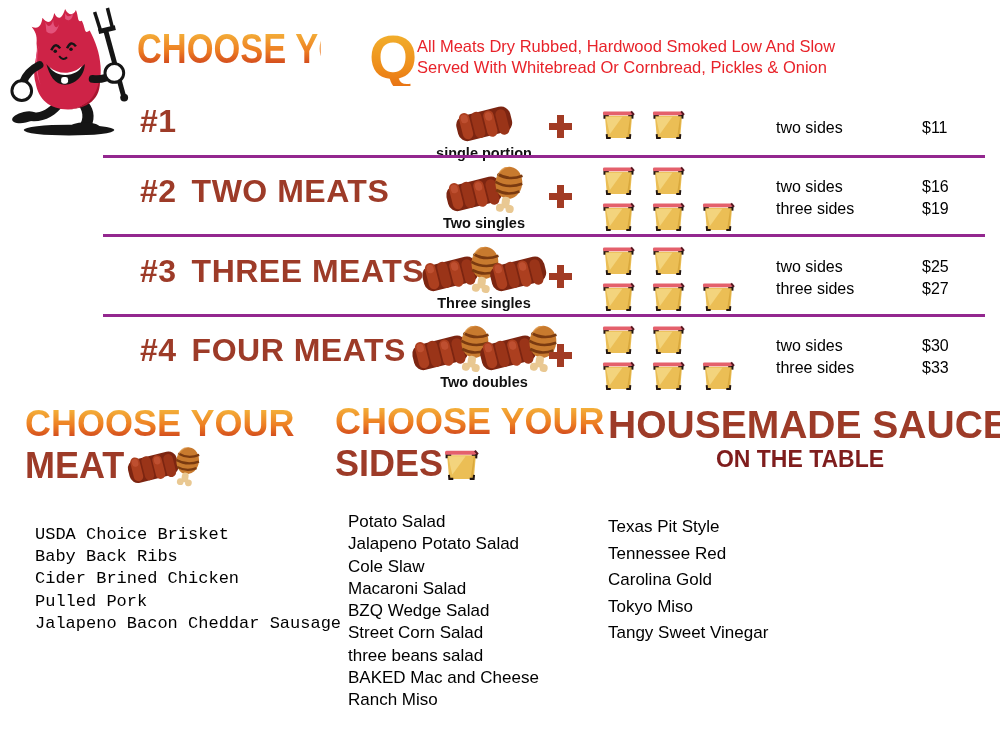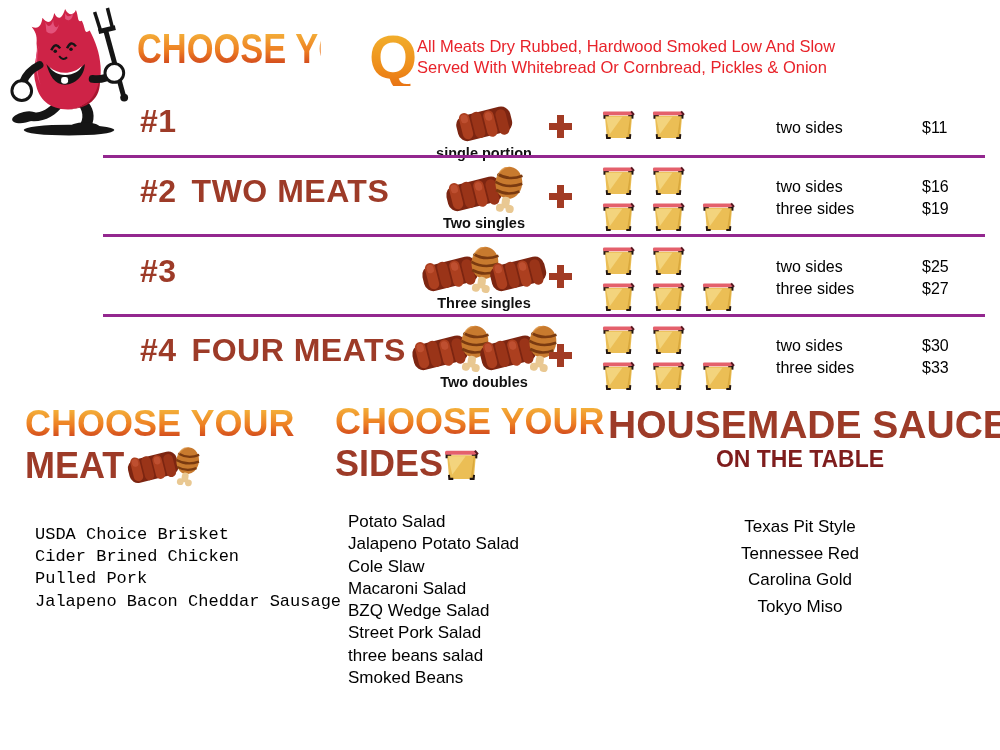--- a/index.html
+++ b/index.html
@@ -62,21 +62,21 @@
   }
   .rust-big{font-size:36px;font-weight:bold;line-height:44px;color:#9D3B28;white-space:nowrap;}
   .rust-row{display:flex;align-items:center;}
   #meat-header{position:absolute;left:25px;top:404px;}
   #meat-list{position:absolute;left:35px;top:524px;font-size:17px;line-height:22.2px;font-family:Liberation Mono, monospace;}
   #sides-header{position:absolute;left:335px;top:402px;}
   #sides-list{position:absolute;left:348px;top:511px;font-size:17px;line-height:22.3px;}
   #sauces-header{position:absolute;left:608px;top:404px;width:384px;text-align:center;}
   .sauces-line1{font-size:39px;font-weight:bold;line-height:42px;color:#9D3B28;white-space:nowrap;}
   .sauces-line2{font-size:23px;font-weight:bold;line-height:26px;color:#7f1d1d;}
-  #sauces-list{position:absolute;left:608px;top:514px;width:384px;text-align:center;font-size:17px;line-height:26.6px;}
+  #sauces-list{position:absolute;left:608px;top:514px;width:384px;text-align:left;font-size:17px;line-height:26.6px;}
 </style>
 </head>
 <body>
 
 <svg id="mascot" viewBox="0 0 132 136">
   <ellipse cx="64" cy="128" rx="46" ry="5.5" fill="#151515"></ellipse>
   <path d="M50,98 C42,108 34,112 22,110 L20,118 C36,122 50,114 58,103 Z" fill="#151515"></path>
   <ellipse cx="19" cy="115" rx="13" ry="5.5" fill="#151515" transform="rotate(-12 19 115)"></ellipse>
   <path d="M72,100 C78,108 80,116 74,124 L86,126 C92,114 88,104 82,98 Z" fill="#151515"></path>
   <ellipse cx="80" cy="126" rx="16" ry="6" fill="#151515"></ellipse>
@@ -287,20 +287,21 @@
       </div>
     <div class="combo-options">
         <div class="opt-line"><span class="opt-label">two sides</span><span class="opt-price">$16</span></div>
         <div class="opt-line"><span class="opt-label">three sides</span><span class="opt-price">$19</span></div>
       </div>
   </div>
 
   <div class="combo-row" style="top: 242px;">
     <div class="combo-title">
       <span class="combo-number">#3</span>
+      <span class="combo-name">THREE MEATS</span>
     </div>
     <div class="combo-meats">
       <div class="meat-icons">
           <span class="meat-icon"><span class="icon icon-ribs"><svg viewBox="0 0 74 46">
                 <g transform="rotate(-14 37 23)">
                   <rect x="5" y="9" width="64" height="30" rx="11" fill="#7C2511"></rect>
                   <rect x="10" y="6" width="12" height="31" rx="6" fill="#AC3F1F"></rect>
                   <rect x="24" y="8" width="12" height="31" rx="6" fill="#9A3418"></rect>
                   <rect x="38" y="10" width="12" height="31" rx="6" fill="#AC3F1F"></rect>
                   <rect x="52" y="12" width="12" height="30" rx="6" fill="#9A3418"></rect>
@@ -589,20 +590,21 @@
               <circle cx="14" cy="50" r="4.5" fill="#E9C892"></circle>
               <circle cx="25" cy="50" r="4.5" fill="#E9C892"></circle>
             </g>
           </svg>
         </span>
       </span>
   </div>
 </div>
 <div id="meat-list">
     <div class="list-item">USDA Choice Brisket</div>
+    <div class="list-item">Baby Back Ribs</div>
     <div class="list-item">Cider Brined Chicken</div>
     <div class="list-item">Pulled Pork</div>
     <div class="list-item">Jalapeno Bacon Cheddar Sausage</div>
   </div>
 
 <div id="sides-header">
   <div class="grad-big">CHOOSE YOUR</div>
   <div class="rust-row">
     <span class="rust-big">SIDES</span>
     <span class="hdr-icons" id="sides-hdr-icons">
@@ -621,27 +623,29 @@
         </span>
       </span>
   </div>
 </div>
 <div id="sides-list">
     <div class="list-item">Potato Salad</div>
     <div class="list-item">Jalapeno Potato Salad</div>
     <div class="list-item">Cole Slaw</div>
     <div class="list-item">Macaroni Salad</div>
     <div class="list-item">BZQ Wedge Salad</div>
-    <div class="list-item">Street Pork Salad</div>
+    <div class="list-item">Street Corn Salad</div>
     <div class="list-item">three beans salad</div>
-    <div class="list-item">Smoked Beans</div>
+    <div class="list-item">BAKED Mac and Cheese</div>
+    <div class="list-item">Ranch Miso</div>
   </div>
 
 <div id="sauces-header">
   <div class="sauces-line1">HOUSEMADE SAUCES</div>
   <div class="sauces-line2">ON THE TABLE</div>
 </div>
 <div id="sauces-list">
     <div class="list-item">Texas Pit Style</div>
     <div class="list-item">Tennessee Red</div>
     <div class="list-item">Carolina Gold</div>
     <div class="list-item">Tokyo Miso</div>
+    <div class="list-item">Tangy Sweet Vinegar</div>
   </div>
 
 </body></html>

